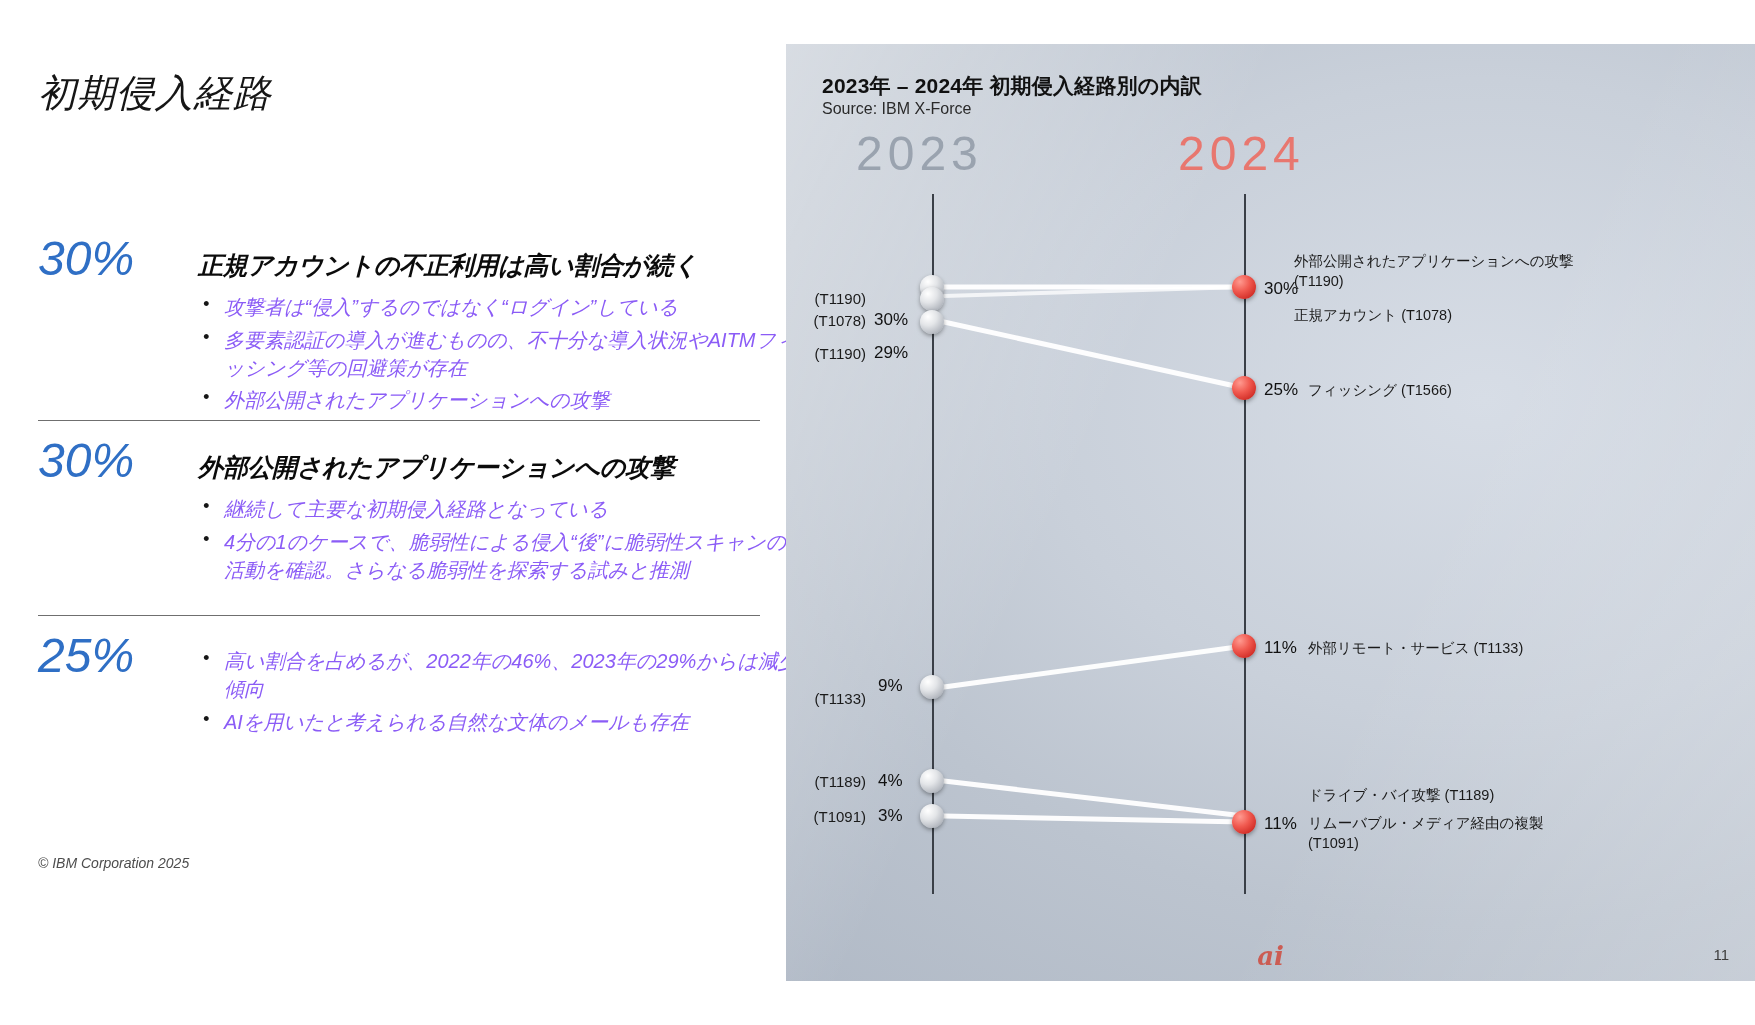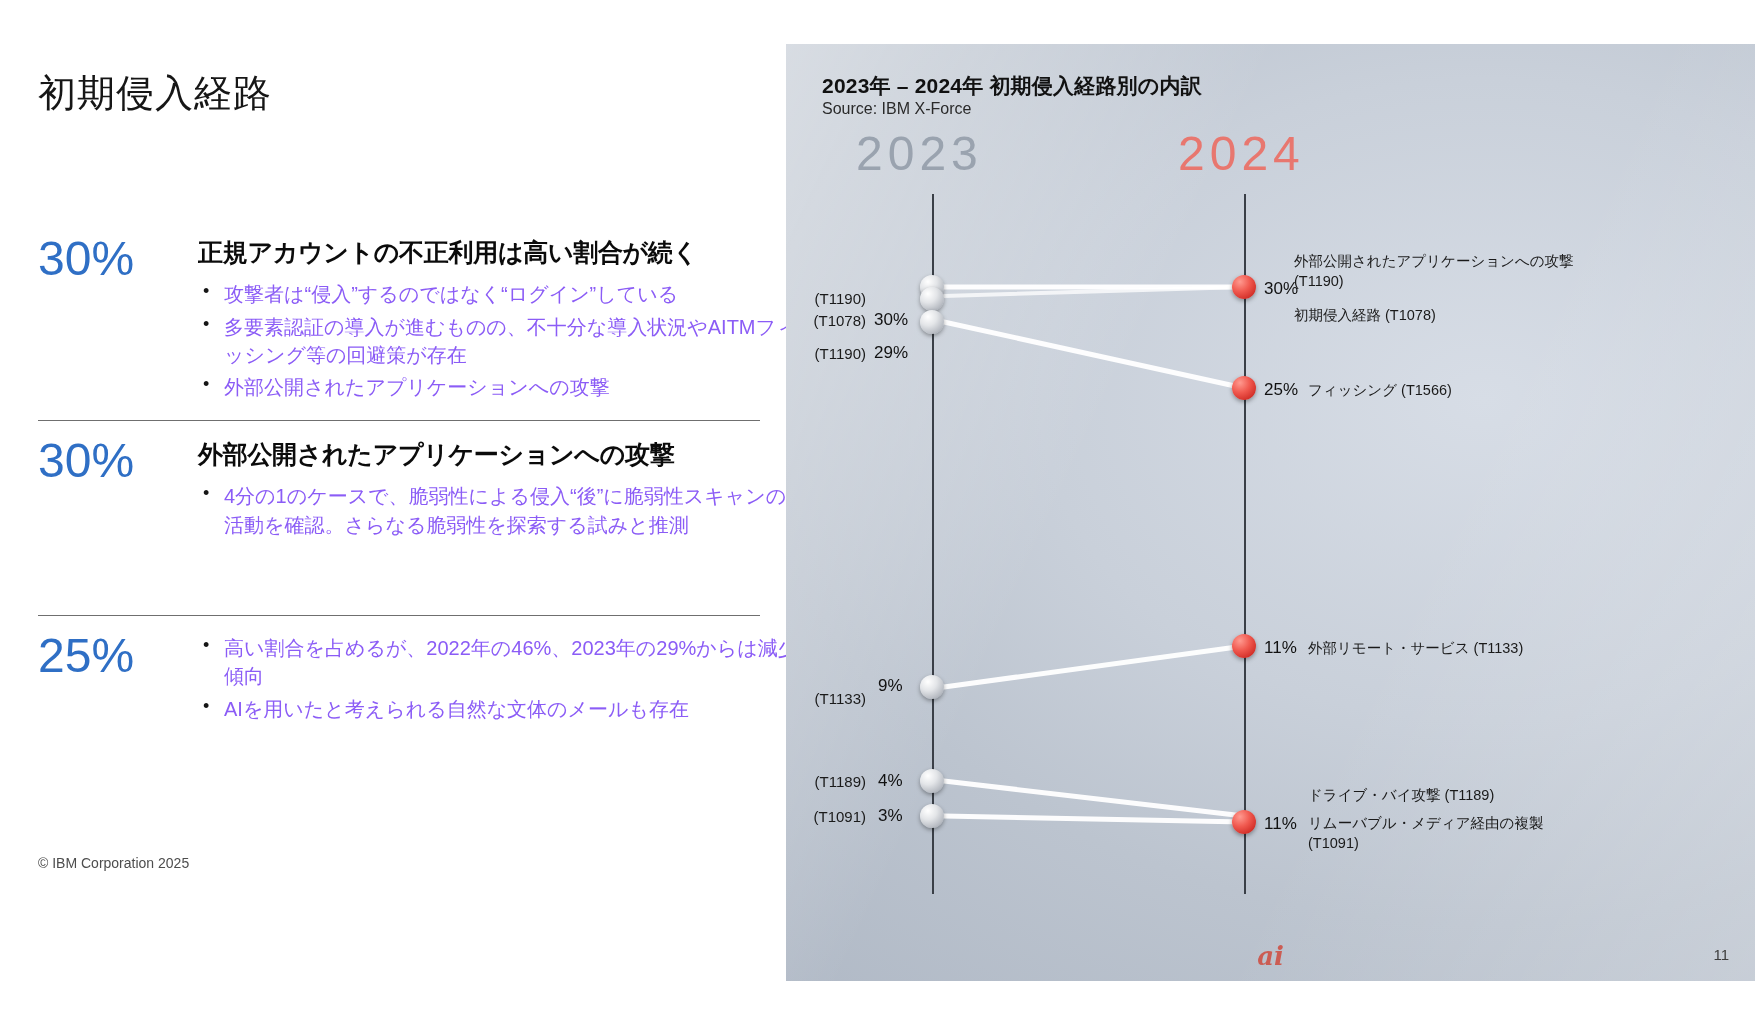--- a/index.html
+++ b/index.html
@@ -9,32 +9,33 @@
     font-family:"Liberation Sans","DejaVu Sans",sans-serif;
     overflow:hidden;
     position:relative;
   }
   .slide{position:absolute;inset:0;}
 
   
   .left-col{
     position:absolute;left:0;top:0;width:880px;height:1025px;
     background:#fff;
+    font-style:italic;
   }
   .page-title{
     position:absolute;left:38px;top:68px;
     font-size:38px;font-weight:400;color:#161616;letter-spacing:1px;
   }
   .section{position:absolute;left:38px;width:760px;}
   .section .pct{
     position:absolute;left:0;top:0;width:150px;
     font-size:48px;color:#2f6fc5;font-weight:400;line-height:1;
     text-align:left;
   }
-  .section .body{position:absolute;left:160px;top:2px;width:600px;}
+  .section .body{position:absolute;left:160px;top:15px;width:600px;}
   .section h2{
     margin:0 0 12px 0;font-size:25px;font-weight:bold;color:#0b0b0b;
     line-height:1.25;letter-spacing:-0.3px;
   }
   .section ul{margin:0;padding:0;list-style:none;}
   .section li{
     position:relative;padding-left:26px;margin-bottom:4px;
     font-size:20px;line-height:1.42;color:#8b5cf6;
   }
   .section li:before{
@@ -128,20 +129,21 @@
       </div>
     </div>
 
     <div class="divider" style="top:420px;"></div>
 
     <div class="section" style="top:437px;">
       <div class="pct">30%</div>
       <div class="body">
         <h2>外部公開されたアプリケーションへの攻撃</h2>
         <ul>
+          <li>継続して主要な初期侵入経路となっている</li>
           <li>4分の1のケースで、脆弱性による侵入“後”に脆弱性スキャンの活動を確認。さらなる脆弱性を探索する試みと推測</li>
         </ul>
       </div>
     </div>
 
     <div class="divider" style="top:615px;"></div>
 
     <div class="section" style="top:632px;">
       <div class="pct">25%</div>
       <div class="body">
@@ -201,21 +203,21 @@
 
     <div class="lbl small right" style="left:-10px;top:729px;width:90px;">(T1189)</div>
     <div class="val" style="left:92px;top:727px;">4%</div>
 
     <div class="lbl small right" style="left:-10px;top:764px;width:90px;">(T1091)</div>
     <div class="val" style="left:92px;top:762px;">3%</div>
 
     <div class="val" style="left:478px;top:235px;">30%</div>
     <div class="lbl tiny" style="left:508px;top:208px;width:300px;">外部公開されたアプリケーションへの攻撃</div>
     <div class="lbl tiny" style="left:508px;top:228px;width:300px;">(T1190)</div>
-    <div class="lbl tiny" style="left:508px;top:262px;width:300px;">初期侵入経路 (T1078)</div>
+    <div class="lbl tiny" style="left:508px;top:262px;width:300px;">正規アカウント (T1078)</div>
 
     <div class="val" style="left:478px;top:336px;">25%</div>
     <div class="lbl tiny" style="left:522px;top:337px;width:300px;">フィッシング (T1566)</div>
 
     <div class="val" style="left:478px;top:594px;">11%</div>
     <div class="lbl tiny" style="left:522px;top:595px;width:310px;">外部リモート・サービス (T1133)</div>
 
     <div class="val" style="left:478px;top:770px;">11%</div>
     <div class="lbl tiny" style="left:522px;top:742px;width:300px;">ドライブ・バイ攻撃 (T1189)</div>
     <div class="lbl tiny" style="left:522px;top:770px;width:300px;">リムーバブル・メディア経由の複製</div>

